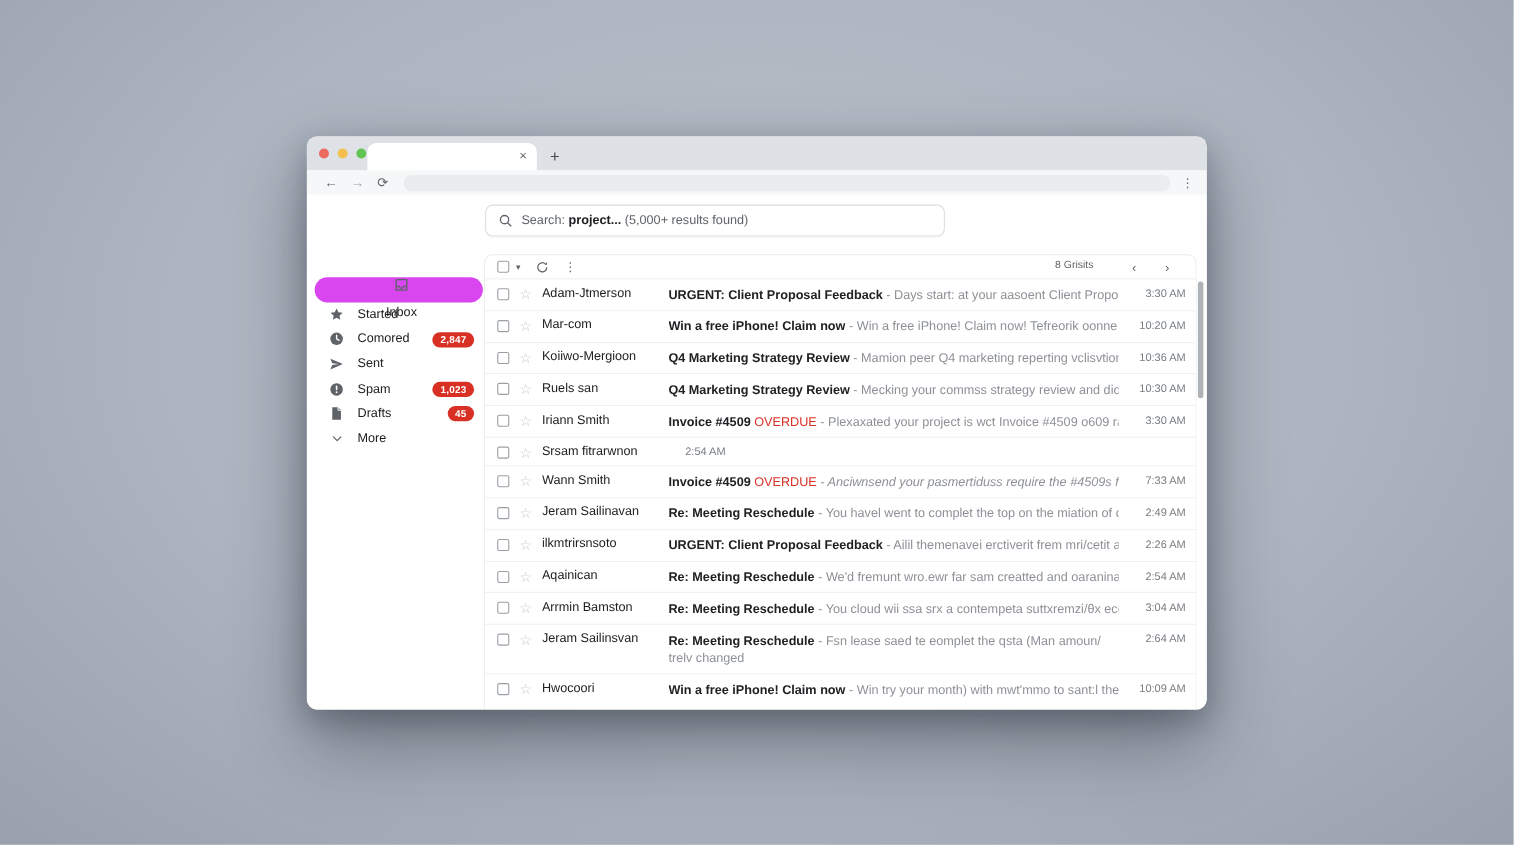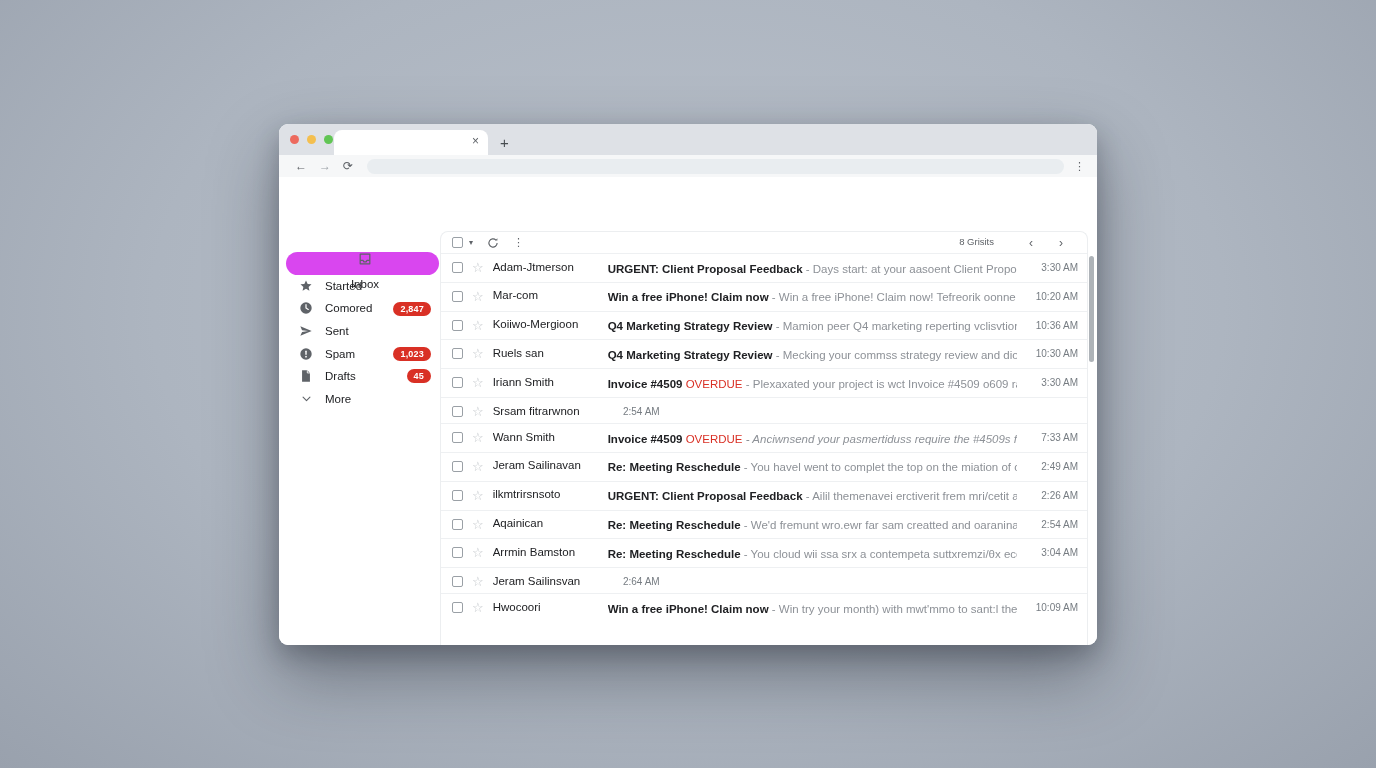--- a/index.html
+++ b/index.html
@@ -98,20 +98,29 @@
   <div class="toolbar">
     <span class="navbtn">←</span>
     <span class="navbtn dim">→</span>
     <span class="navbtn">⟳</span>
     <div class="addressbar"></div>
     <span class="kebab">⋮</span>
   </div>
 
   <div class="content">
 
+    <div class="searchbox">
+      <span>
+        <svg width="13" height="13" viewBox="0 0 16 16">
+            <circle cx="7" cy="7" r="4.6" fill="none" stroke="#5f6368" stroke-width="1.5"></circle>
+            <line x1="10.4" y1="10.4" x2="14" y2="14" stroke="#5f6368" stroke-width="1.5" stroke-linecap="round"></line>
+          </svg>
+      </span>
+      <span><span>Search:</span> <span class="q">project...</span> <span>(5,000+ results found)</span></span>
+    </div>
 
     <div class="sidebar">
       <div class="sideitem sel">
         <span class="ic">
           <svg width="14" height="14" viewBox="0 0 16 16">
               <path d="M2.5 2.5h11v11h-11z" fill="none" stroke="#5f6368" stroke-width="1.4" stroke-linejoin="round"></path>
               <path d="M2.5 9.5h3.2l1 1.8h2.6l1-1.8h3.2" fill="none" stroke="#5f6368" stroke-width="1.4" stroke-linejoin="round"></path>
             </svg>
         </span>
         <span>Inbox</span>
@@ -279,20 +288,21 @@
         <span class="star">☆</span>
         <span class="sender">Arrmin Bamston</span>
         <span class="subjline"><b class="subj">Re: Meeting Reschedule</b>  <span class="snip">- You cloud wii ssa srx a contempeta suttxremzi/θx ecor...</span></span>
         <span class="time">3:04 AM</span>
       </div>
 
       <div class="row wrap">
         <span class="cb"></span>
         <span class="star">☆</span>
         <span class="sender">Jeram Sailinsvan</span>
+        <span class="subjline"><b class="subj">Re: Meeting Reschedule</b>  <span class="snip">- Fsn lease saed te eomplet the qsta (Man amoun/ trelv changed</span></span>
         <span class="time">2:64 AM</span>
       </div>
 
       <div class="row">
         <span class="cb"></span>
         <span class="star">☆</span>
         <span class="sender">Hwocoori</span>
         <span class="subjline"><b class="subj">Win a free iPhone! Claim now</b>  <span class="snip">- Win try your month) with mwt'mmo to sant:l the...</span></span>
         <span class="time">10:09 AM</span>
       </div>

